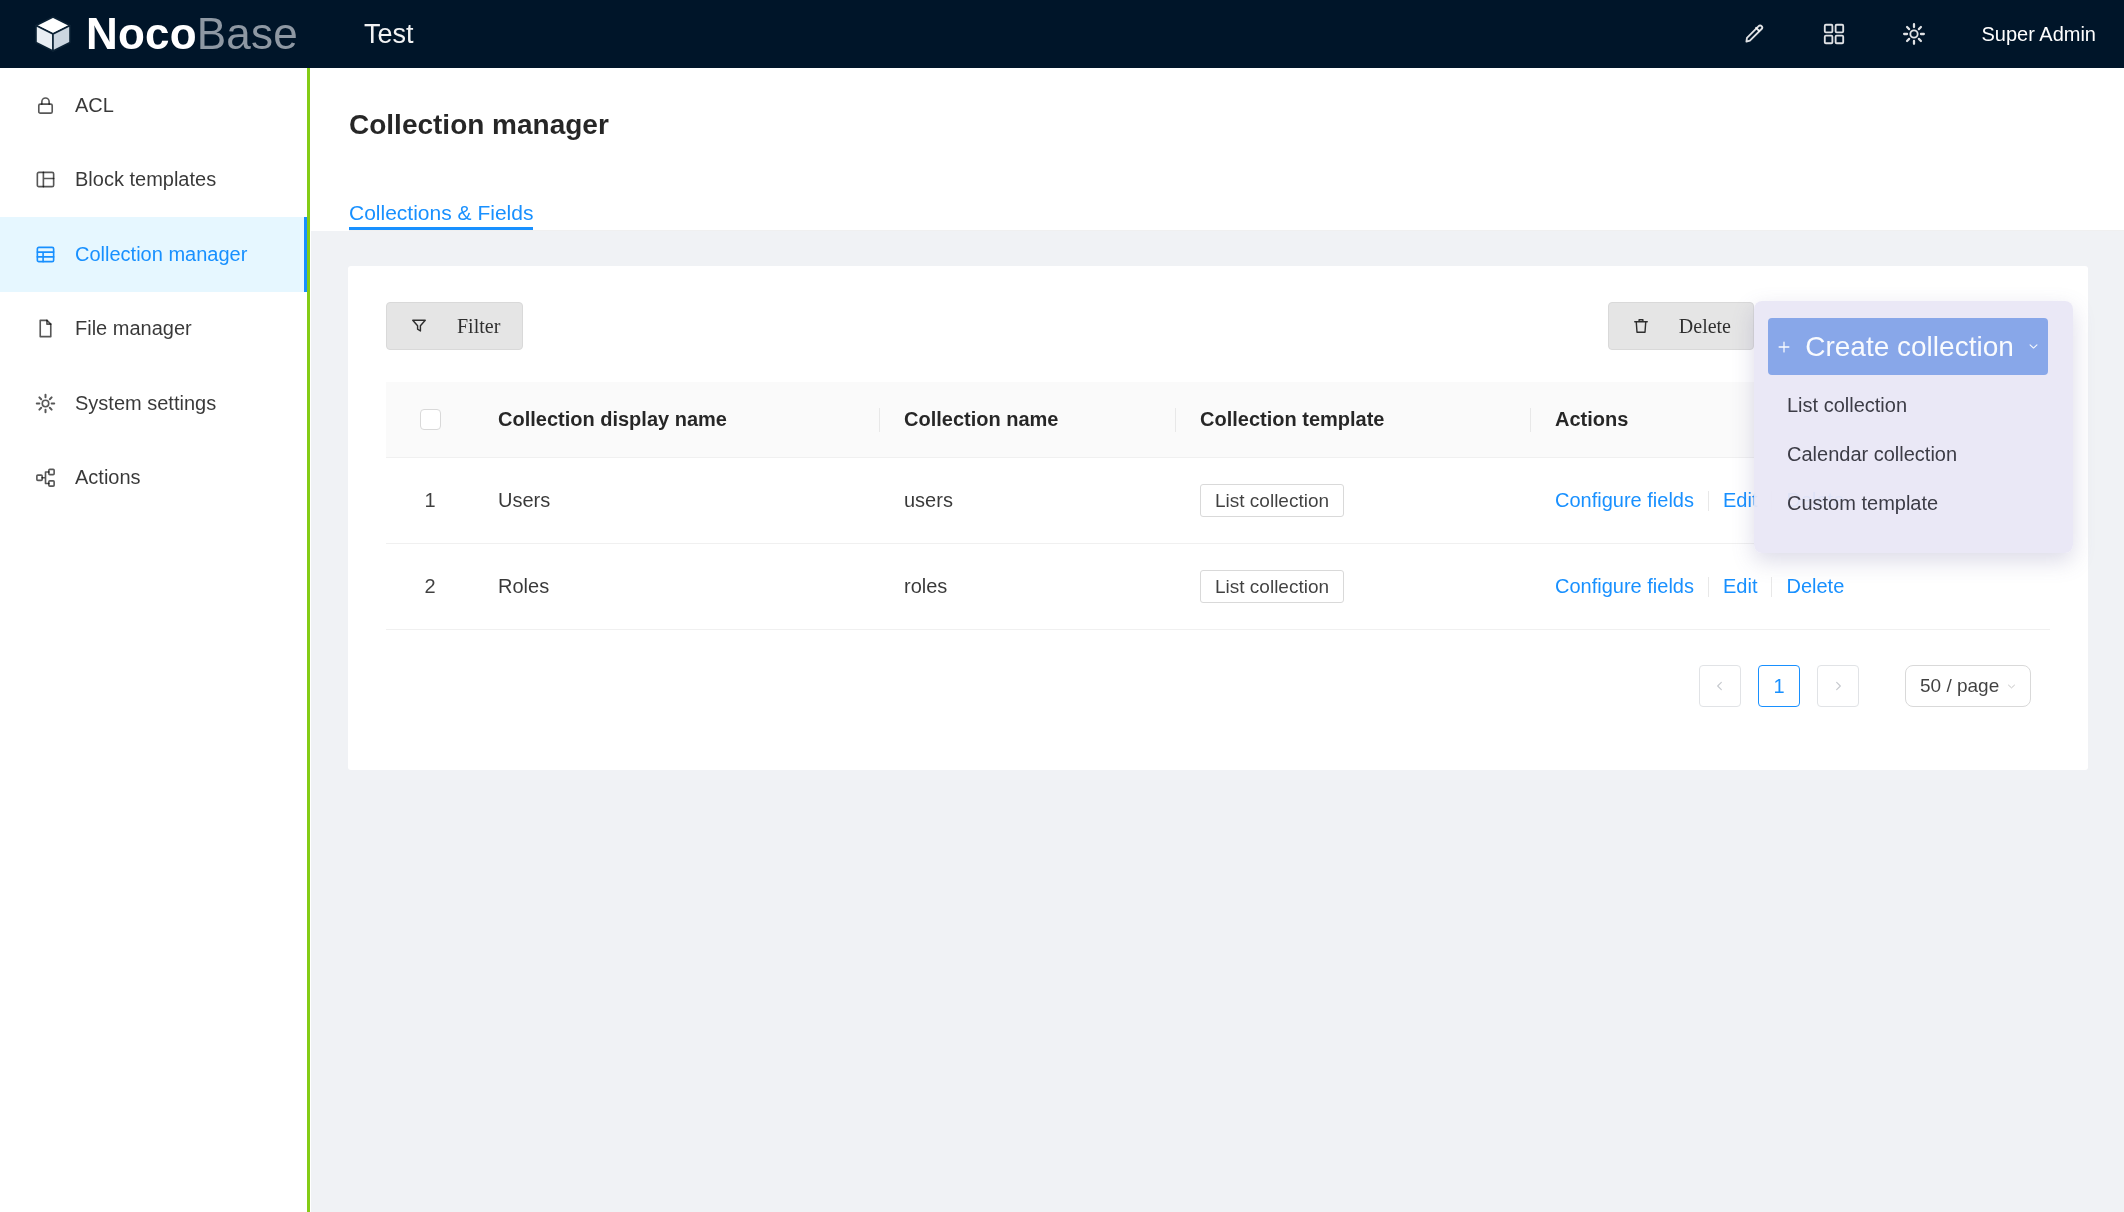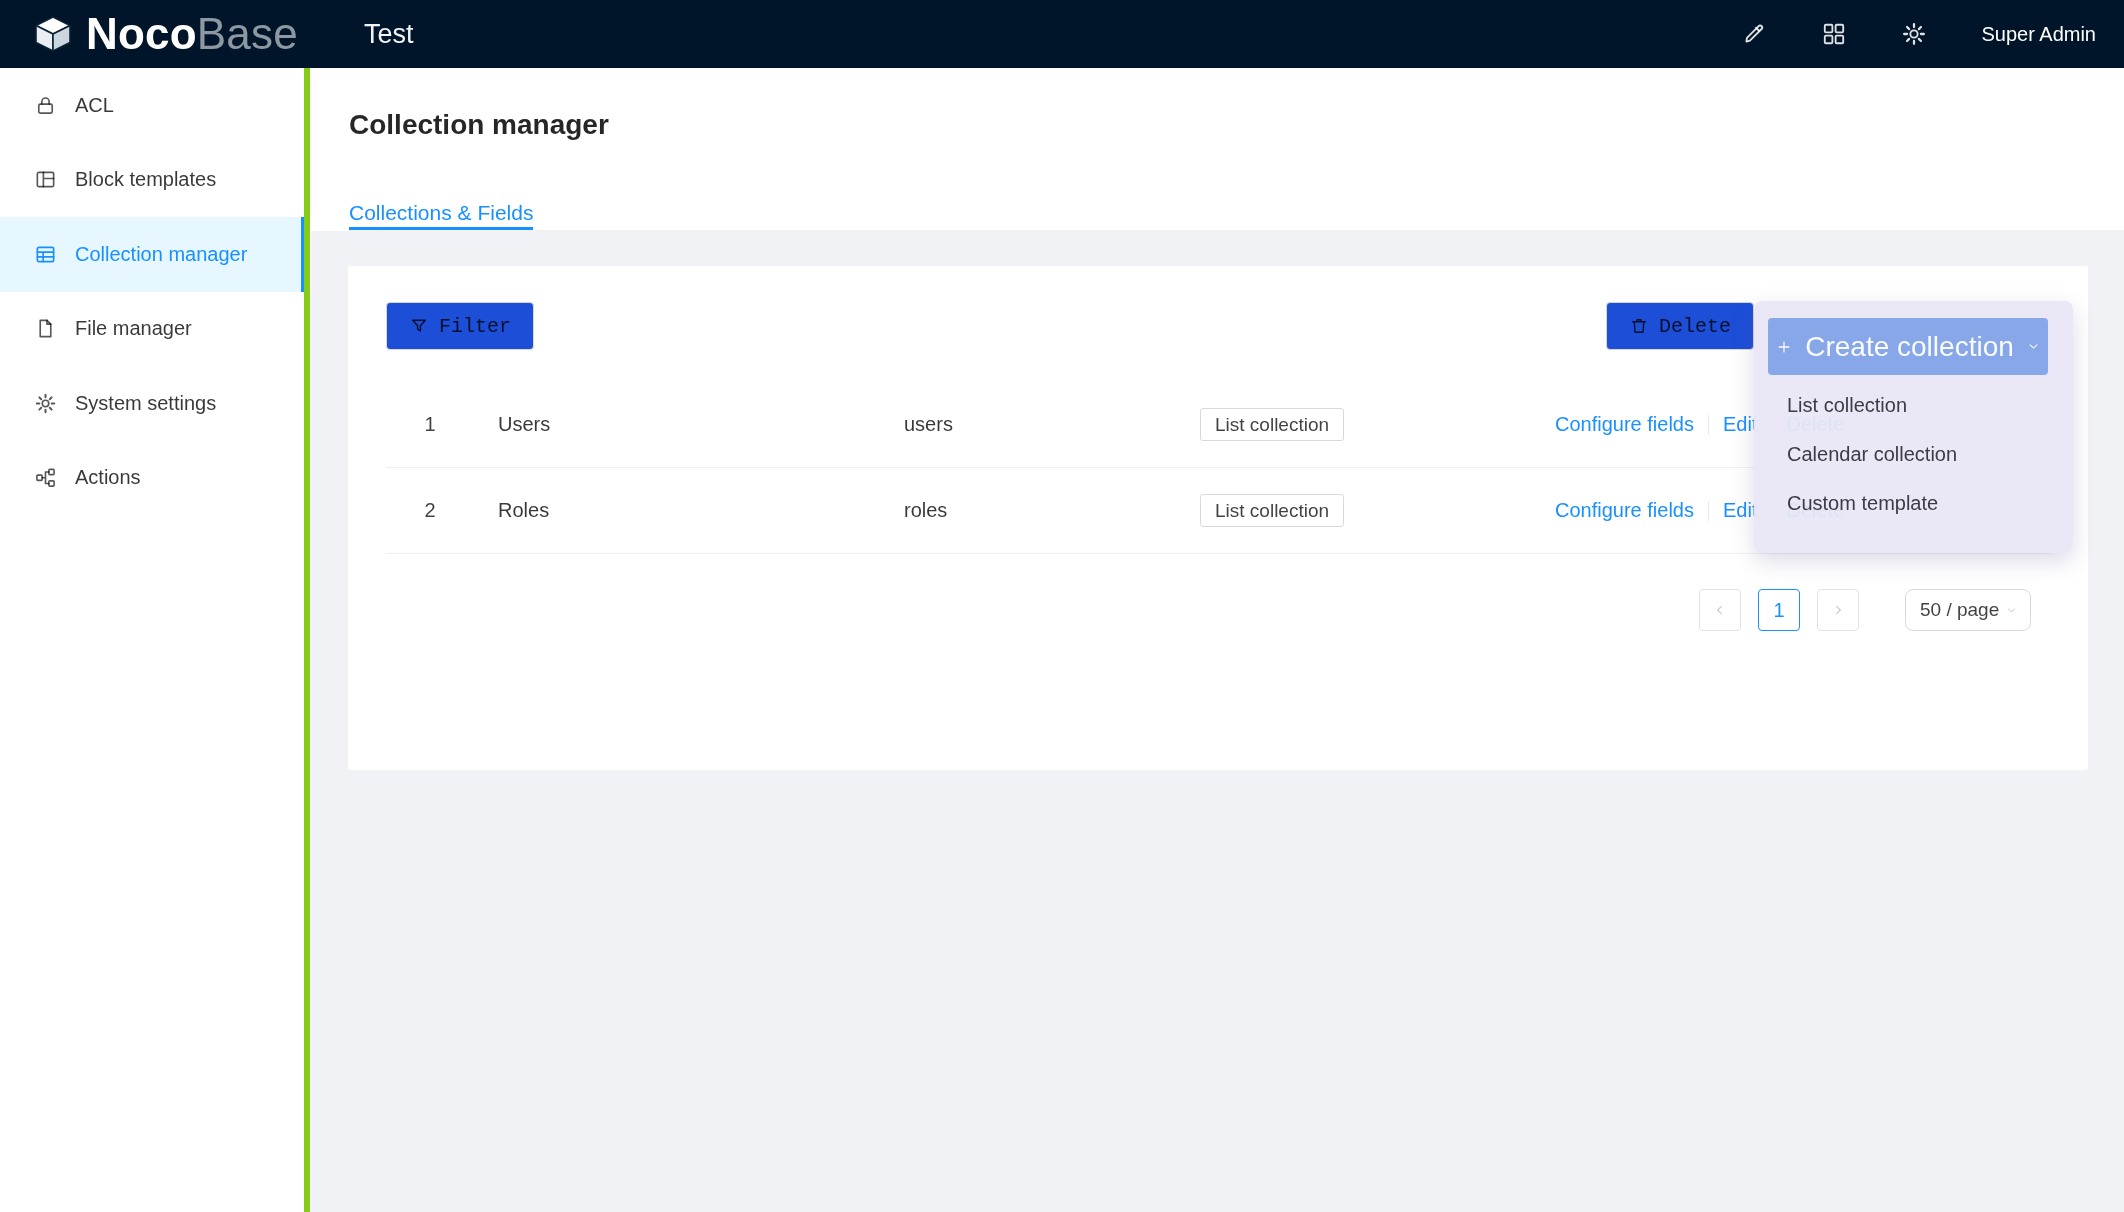--- a/index.html
+++ b/index.html
@@ -29,43 +29,43 @@
   .brand-text .b2{font-weight:400;color:#8e98a3;}
   .top-menu{margin-left:56px;display:flex;align-items:center;height:100%;}
   .top-menu-item{font-size:27px;color:rgba(255,255,255,0.95);padding:0 10px;height:100%;
     display:flex;align-items:center;cursor:pointer;}
   .nav-right{margin-left:auto;display:flex;align-items:center;gap:54px;padding-right:28px;}
   .nav-icon{color:rgba(255,255,255,0.88);cursor:pointer;display:flex;}
   .nav-user{font-size:20px;color:#ffffff;cursor:pointer;white-space:nowrap;}
 
   
   .sidebar{position:absolute;top:68px;left:0;width:310px;bottom:0;background:#fff;
-    border-right:6px solid #84cc16;}
+    border-right:3px solid #84cc16;}
   .side-item{height:74.5px;display:flex;align-items:center;padding-left:34px;gap:18px;
     color:rgba(0,0,0,0.78);cursor:pointer;font-size:20px;}
   .side-item .sicon{display:flex;color:rgba(0,0,0,0.66);}
   .side-item.active{background:var(--active-item-bg);color:var(--accent);
     border-right:3px solid var(--accent);}
   .side-item.active .sicon{color:var(--accent);}
 
   
   .main{position:absolute;top:68px;left:311px;right:0;bottom:0;display:flex;flex-direction:column;}
   .main-head{background:#fff;padding-left:38px;}
   .page-title{padding-top:40px;font-size:28px;line-height:34px;font-weight:700;color:rgba(0,0,0,0.85);}
   .tabs{margin-top:44px;padding-top:14px;border-bottom:1px solid var(--border);}
   .tab{display:inline-block;font-size:21px;line-height:26px;color:var(--accent);
     padding-bottom:1px;border-bottom:3px solid var(--accent);cursor:pointer;}
   .content{flex:1;background:var(--content-bg);padding:35px 36px 0 37px;}
 
   .card{background:#fff;border-radius:3px;height:504px;padding:36px 38px 0 38px;}
   .toolbar{display:flex;justify-content:space-between;align-items:center;height:48px;}
   .toolbar-right{display:flex;align-items:center;gap:16px;}
-  .btn{display:flex;align-items:center;gap:10px;height:48px;padding:0 22px;background:#1d4ed8;
+  .btn{display:flex;align-items:center;gap:28px;height:48px;padding:0 22px;background:#e5e5e5;
     border:1px solid #d9d9d9;border-radius:4px;font-size:20px;color:rgba(0,0,0,0.8);
-    font-family:Liberation Mono, monospace;cursor:pointer;}
+    font-family:Liberation Serif, serif;cursor:pointer;}
   .create-placeholder{width:280px;height:48px;}
 
   
   .table{margin-top:32px;font-size:20px;}
   .trow{display:flex;align-items:center;border-bottom:1px solid var(--border);height:86px;}
   .trow.thead{background:#fafafa;height:76px;font-weight:700;color:rgba(0,0,0,0.85);}
   .tc{padding-left:24px;position:relative;display:flex;align-items:center;}
   .c0{width:88px;justify-content:center;padding-left:0;}
   .c1{width:406px;}
   .c2{width:296px;}
@@ -280,20 +280,29 @@
                   <use href="#i-trash"></use>
                 </svg>
               </span>
             <span>Delete</span>
           </button>
           <div class="create-placeholder"></div>
         </div>
       </div>
 
       <div class="table">
+        <div class="trow thead">
+          <div class="tc c0">
+              <span class="checkbox"></span>
+            </div>
+          <div class="tc c1">Collection display name</div>
+          <div class="tc c2">Collection name</div>
+          <div class="tc c3">Collection template</div>
+          <div class="tc c4">Actions</div>
+        </div>
 
         <div class="trow">
           <div class="tc c0 num">1</div>
           <div class="tc c1">Users</div>
           <div class="tc c2">users</div>
           <div class="tc c3">
               <span class="tag">List collection</span>
             </div>
           <div class="tc c4 actions">
             <a>Configure fields</a>

